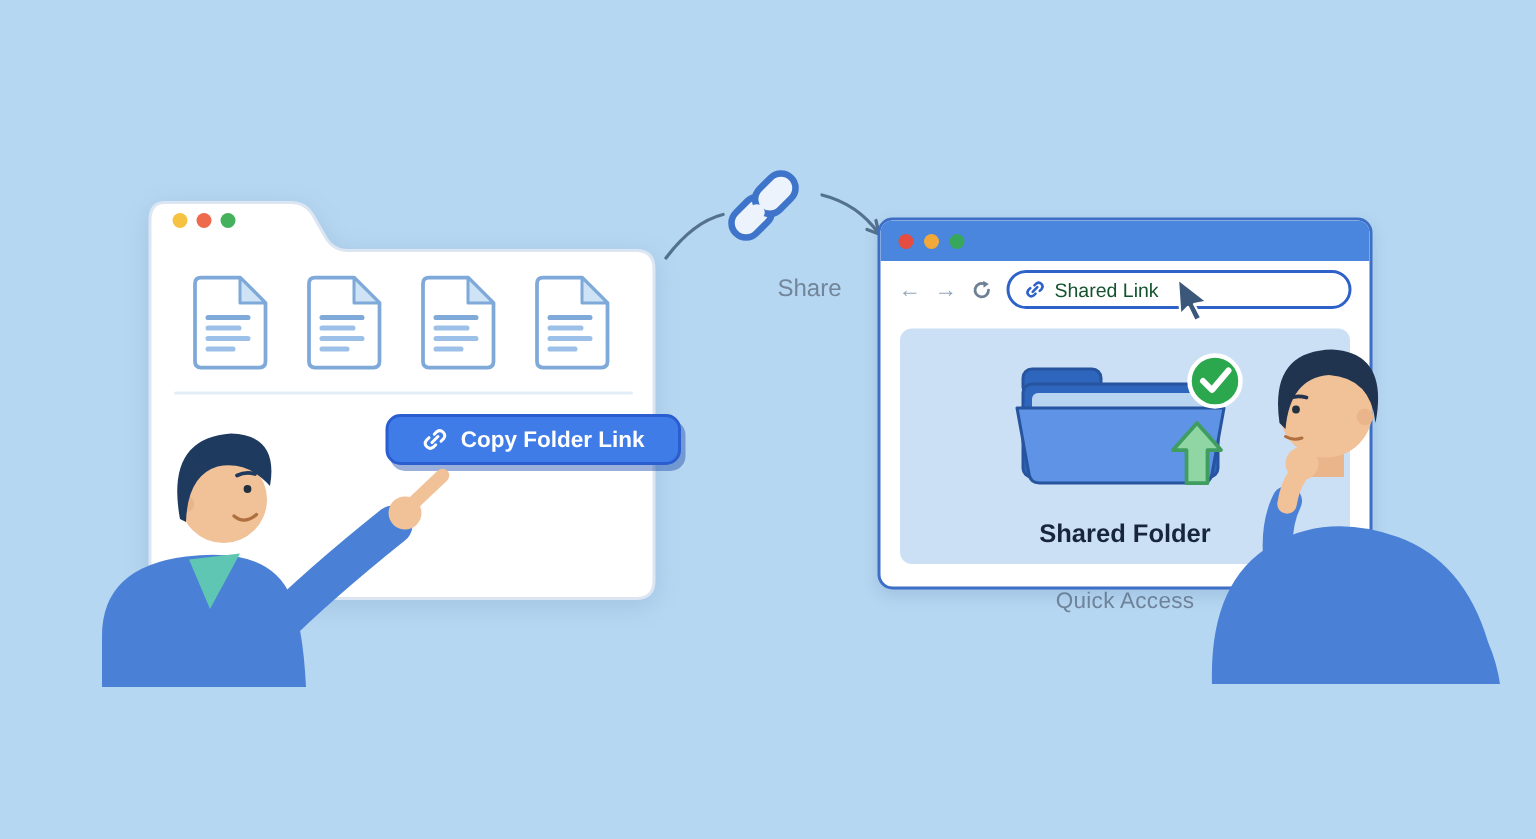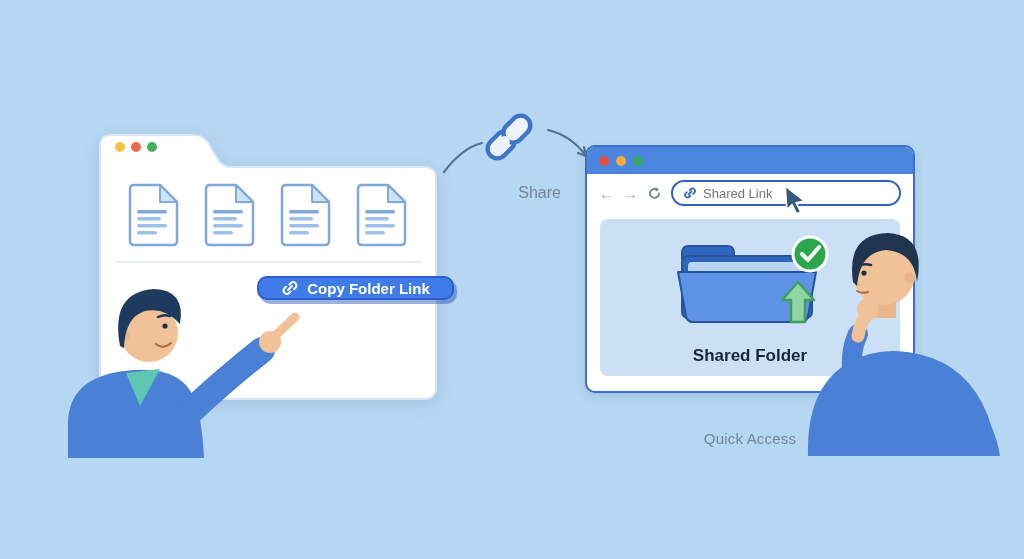--- a/index.html
+++ b/index.html
@@ -9,46 +9,46 @@
   }
   *{box-sizing:border-box;}
   body{margin:0;background:#9cc4e8;font-family:"Liberation Sans",sans-serif;}
   .stage{position:relative;width:1024px;height:559px;background:var(--background,#b6d7f1);overflow:hidden;}
 
   
   .lw-shape{position:absolute;left:96px;top:131px;width:344px;height:272px;z-index:2;
     filter:drop-shadow(0 4px 8px rgba(40,80,140,.14));}
   .docs-row{position:absolute;left:126px;top:182px;display:flex;gap:22px;z-index:3;}
   .divider{position:absolute;left:116px;top:261px;width:306px;height:2px;background:#e3edf8;border-radius:1px;z-index:3;}
-  .copy-btn{position:absolute;left:257px;top:276px;width:197px;height:24px;z-index:4;
+  .copy-btn{position:absolute;left:257px;top:276px;width:197px;height:34px;z-index:4;
     display:flex;align-items:center;justify-content:center;gap:8px;
     background:var(--accent,#3f7ce8);border:2px solid var(--accent-dark,#2a5ed0);border-radius:10px;
     box-shadow:3px 4px 0 rgba(32,78,170,.45);color:#fff;font-size:15px;font-weight:700;cursor:pointer;}
 
   
   .chain-big{position:absolute;left:478px;top:106px;z-index:1;}
   .share-label{position:absolute;left:461px;top:184px;width:100px;text-align:right;z-index:1;
     color:var(--text-muted,#72859b);font-size:16px;font-weight:500;}
   .flow-arrows{position:absolute;left:436px;top:118px;z-index:1;}
 
   
   .browser{position:absolute;left:585px;top:145px;width:330px;height:248px;z-index:2;
     background:#fff;border:2px solid #3e6fc6;border-radius:10px;overflow:hidden;
     box-shadow:0 4px 10px rgba(40,80,140,.15);}
   .b-header{height:27px;background:var(--window-blue,#4a86dd);display:flex;align-items:center;gap:7px;padding-left:12px;}
   .dot{width:10px;height:10px;border-radius:50%;}
   .b-nav{height:38px;display:flex;align-items:center;gap:9px;padding:0 12px;}
   .nav-glyph{color:#93a5ba;font-size:15px;font-weight:700;line-height:1;cursor:pointer;}
   .addr{flex:1;height:26px;border:2px solid #2f62c8;border-radius:14px;background:#fff;
-    display:flex;align-items:center;gap:6px;padding:0 10px;font-size:13px;color:#737373;cursor:text;}
+    display:flex;align-items:center;gap:6px;padding:0 10px;font-size:13px;color:#14532d;cursor:text;}
   .cursor{position:absolute;left:196px;top:38px;z-index:5;}
   .panel{position:absolute;left:13px;right:13px;top:72px;bottom:15px;background:var(--panel-blue,#cbdff5);
     border-radius:8px;display:flex;flex-direction:column;align-items:center;justify-content:center;}
   .folder-label{margin-top:4px;font-size:17px;font-weight:700;color:var(--text-dark,#17263d);}
-  .quick-access{position:absolute;left:650px;top:430px;width:200px;text-align:center;z-index:1;
+  .quick-access{position:absolute;left:650px;top:392px;width:200px;text-align:center;z-index:1;
     color:var(--text-muted,#72859b);font-size:15px;letter-spacing:.2px;}
 
   
   .person-left{position:absolute;left:52px;top:272px;z-index:6;}
   .person-right{position:absolute;left:798px;top:224px;z-index:6;}
 </style>
 </head>
 <body>
 
 <div class="stage">

